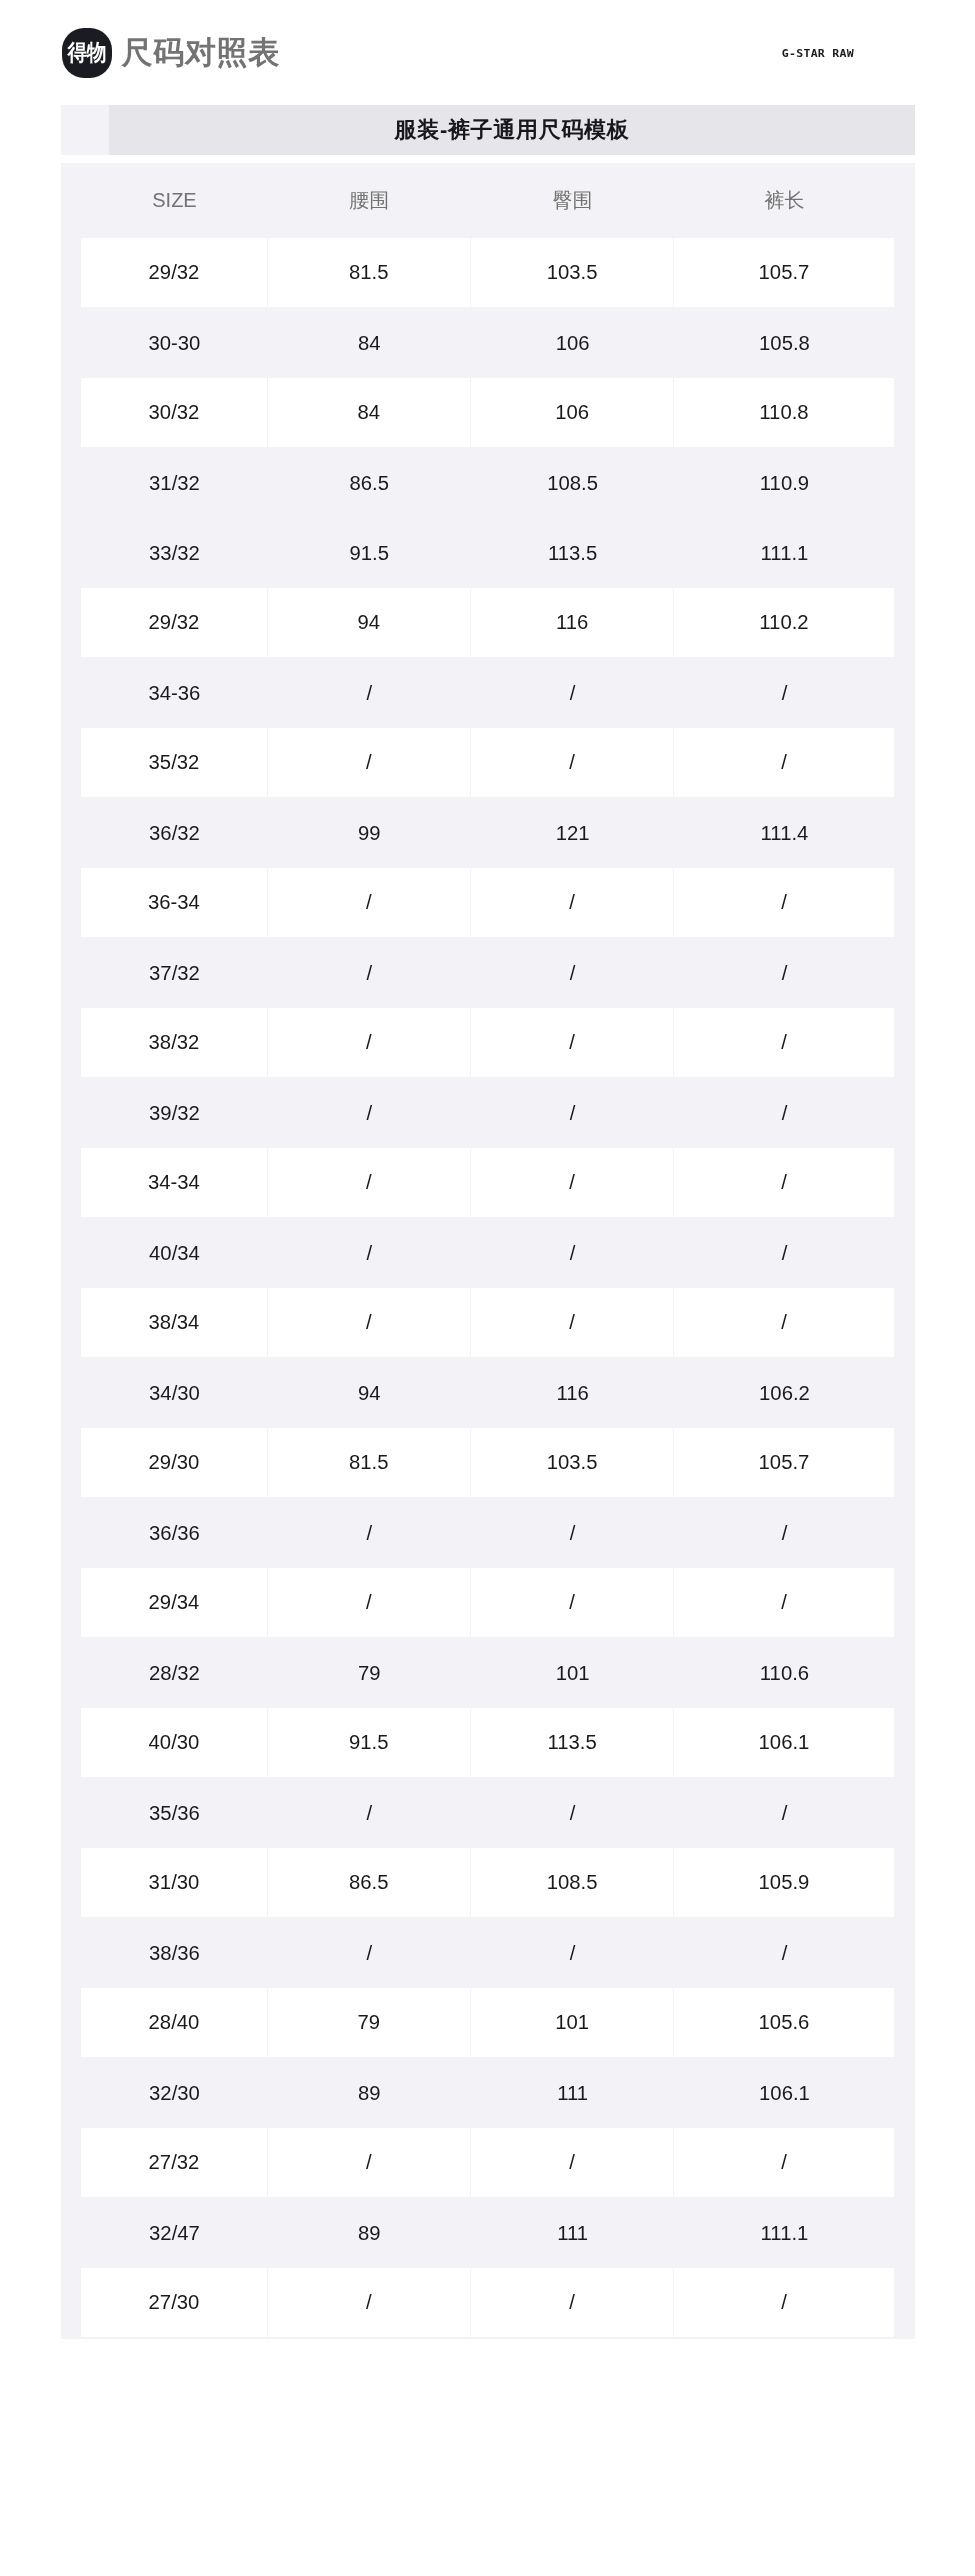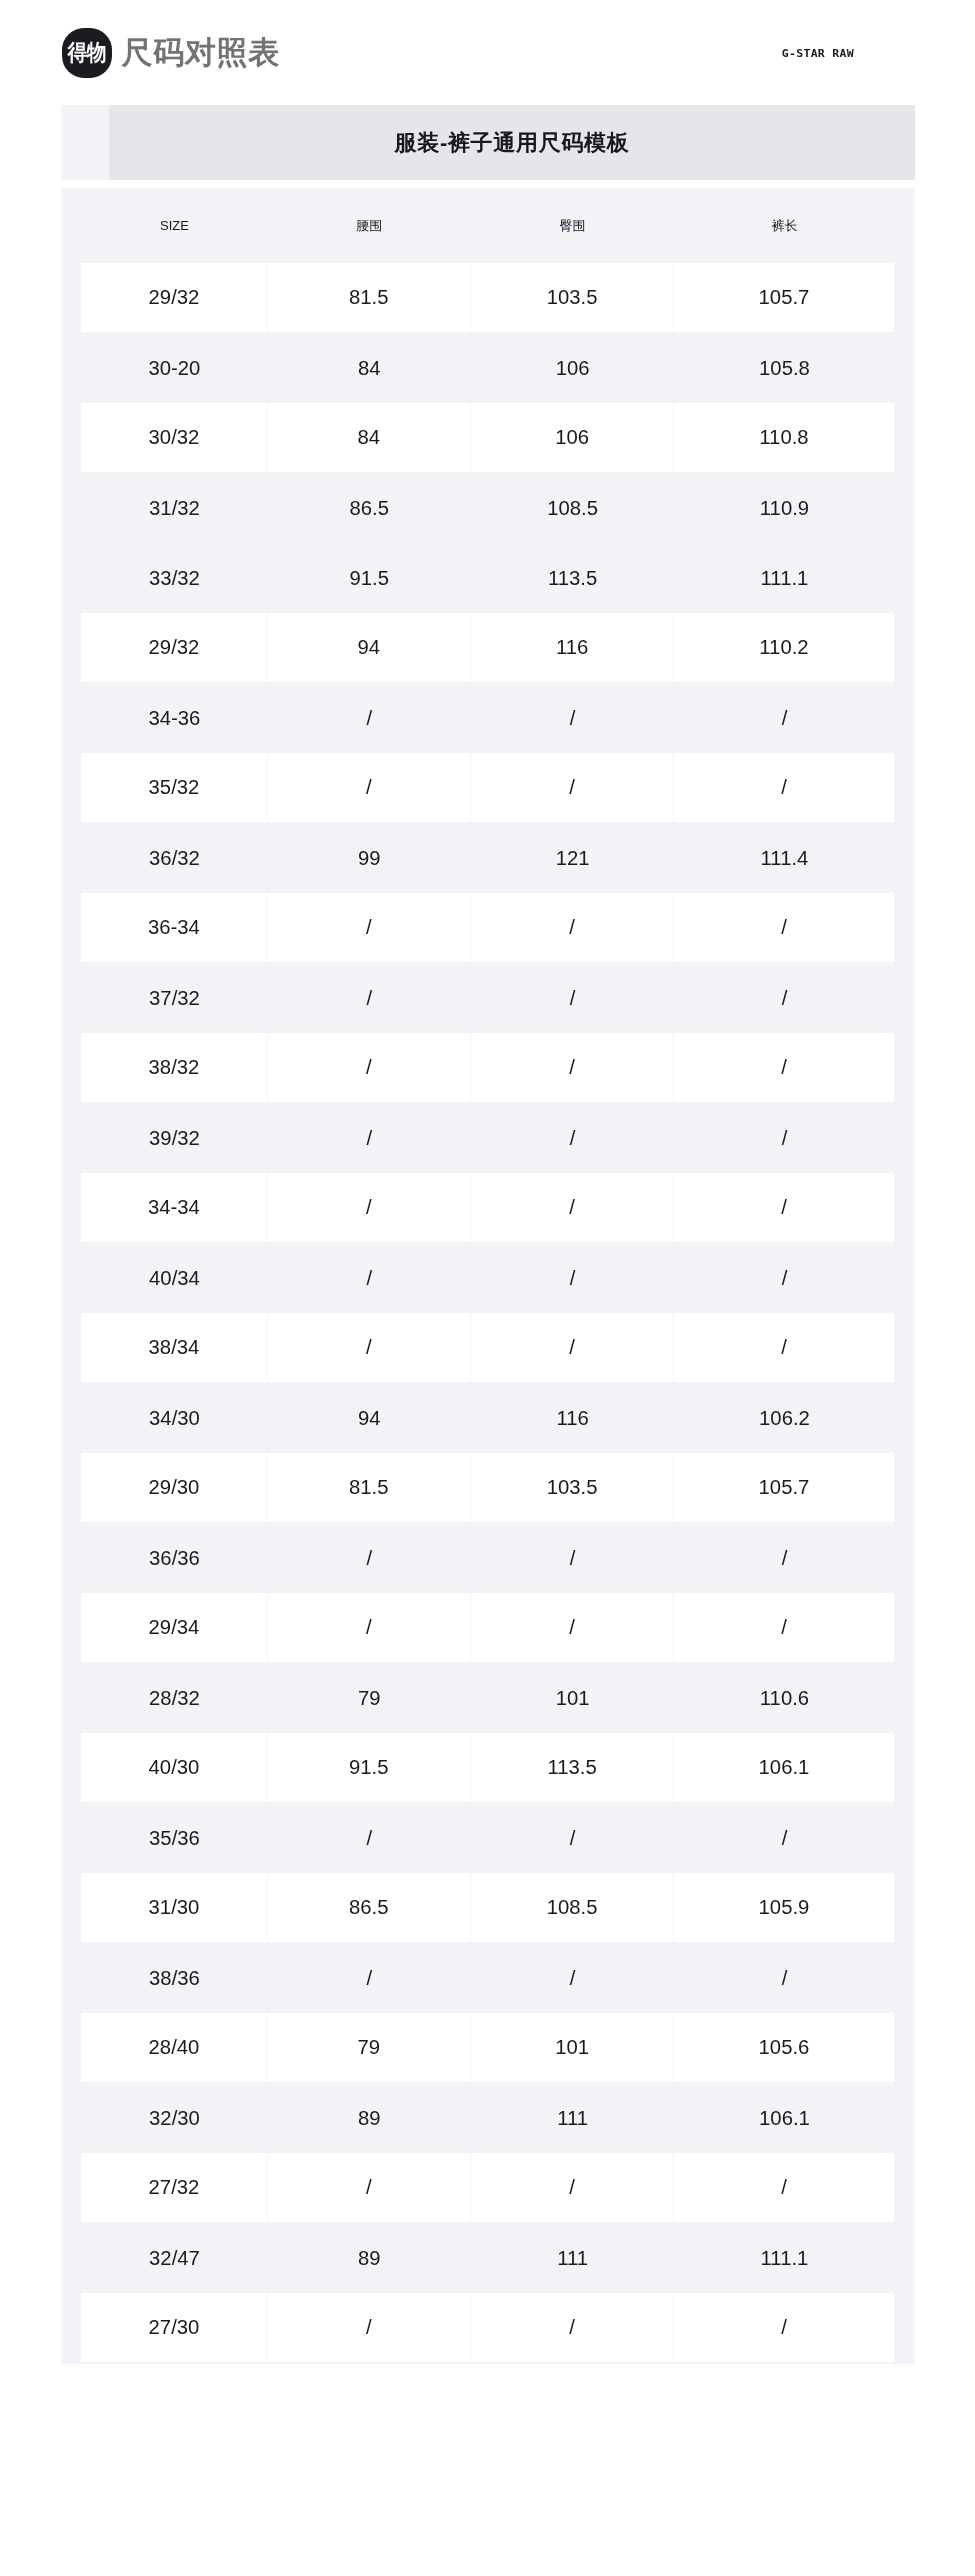--- a/index.html
+++ b/index.html
@@ -80,21 +80,21 @@
   
   .table-wrap {
     width: 854px;
     margin: 0 auto;
     background: #f3f3f7;
     padding-bottom: 1.4px;
   }
 
   .table-title {
     background: #e5e5ea;
-    height: 75px;
+    height: 50px;
     display: flex;
     align-items: center;
     justify-content: center;
     font-size: 22px;
     font-weight: 700;
     color: #18181c;
     letter-spacing: 0.7px;
     margin-left: 48px;
   }
 
@@ -118,22 +118,22 @@
     vertical-align: middle;
     font-size: 20.3px;
     color: #1a1a1e;
     font-weight: 400;
     padding: 0;
   }
 
   .size-table thead th {
     background: #f3f3f7;
     font-weight: 400;
-    font-size: 13px;
-    color: #0f172a;
+    font-size: 20px;
+    color: #737373;
     height: 75px;
   }
 
   
   .size-table tbody tr.row-odd td {
     background: #ffffff;
     border-right: 1.4px solid #f3f3f7;
     border-bottom: 1.4px solid #f3f3f7;
   }
   .size-table tbody tr.row-odd td:last-child {
@@ -201,21 +201,21 @@
           <tr class="row-odd">
             <td class="gutter"></td>
             <td>29/32</td>
             <td>81.5</td>
             <td>103.5</td>
             <td>105.7</td>
             <td class="gutter"></td>
           </tr>
           <tr class="row-even">
             <td class="gutter"></td>
-            <td>30-20</td>
+            <td>30-30</td>
             <td>84</td>
             <td>106</td>
             <td>105.8</td>
             <td class="gutter"></td>
           </tr>
           <tr class="row-odd">
             <td class="gutter"></td>
             <td>30/32</td>
             <td>84</td>
             <td>106</td>

